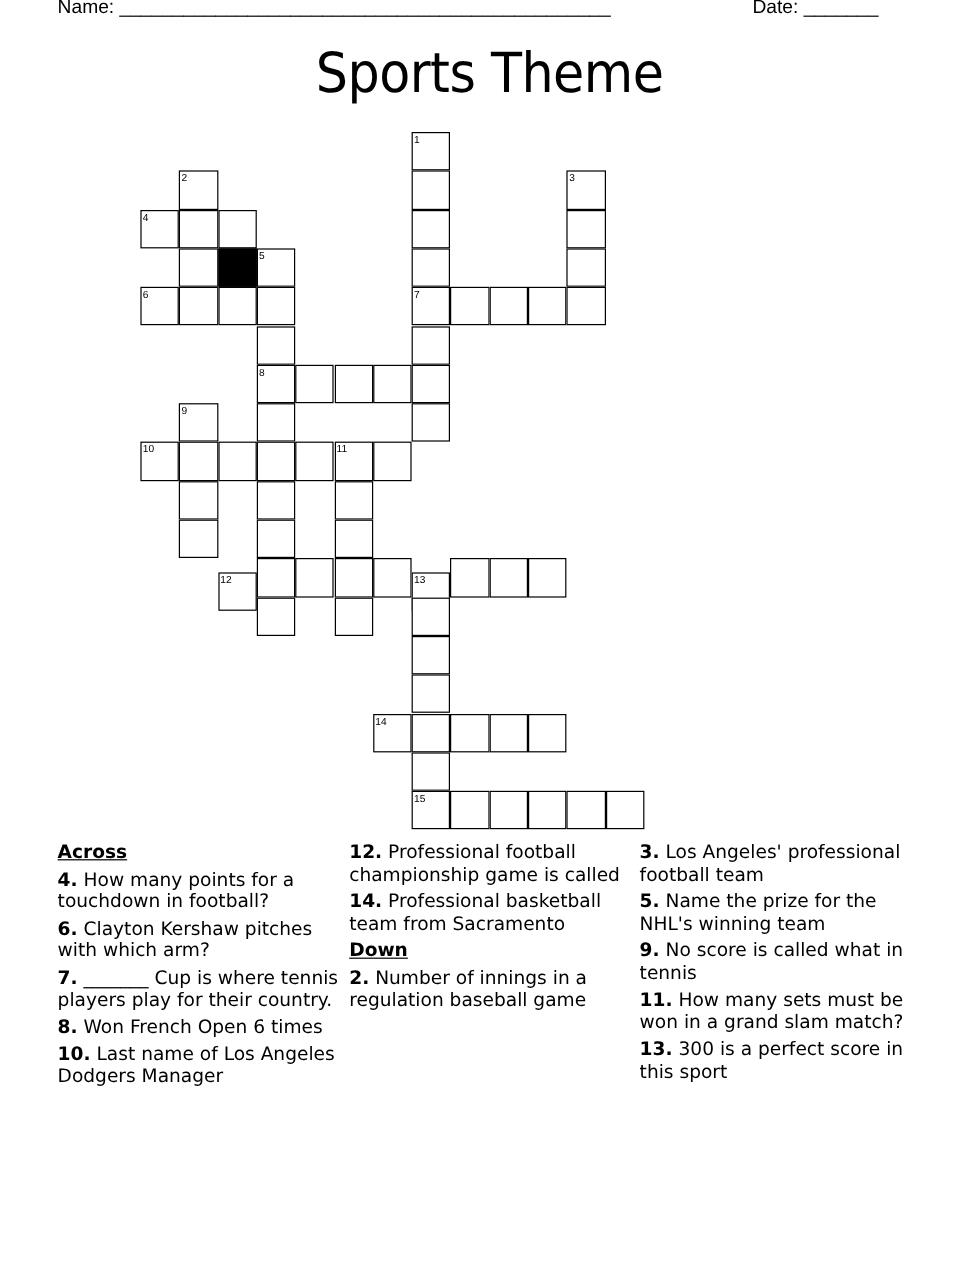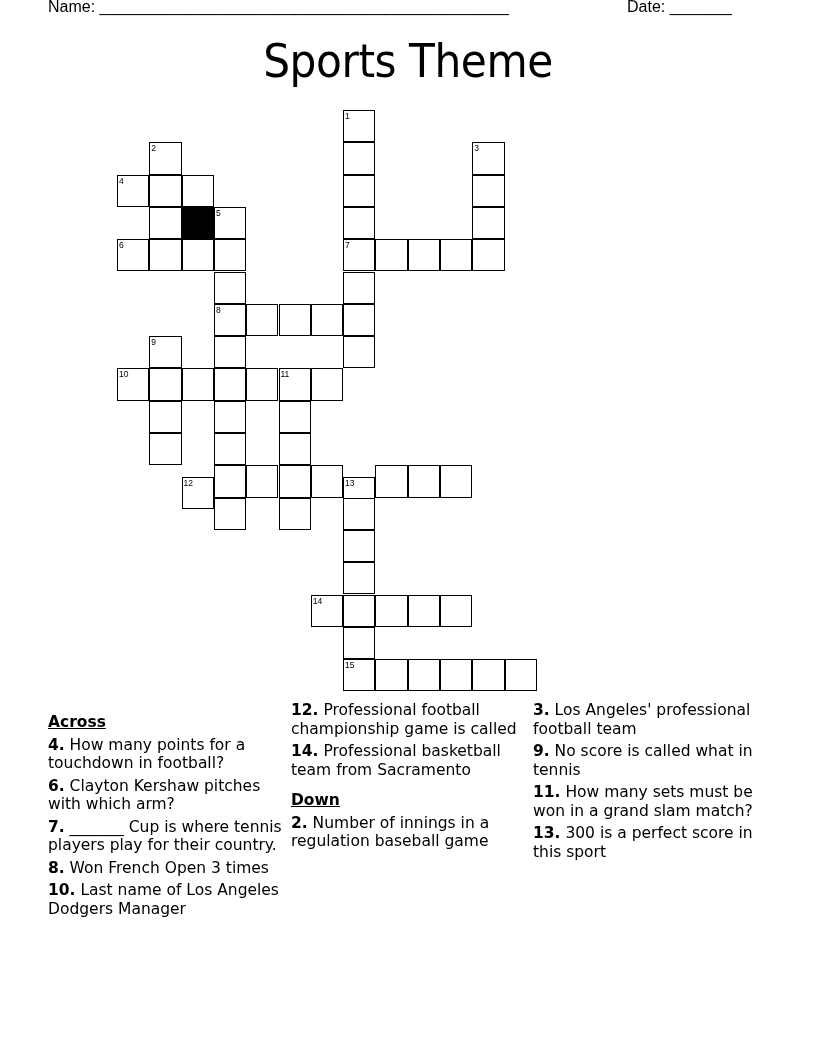--- a/index.html
+++ b/index.html
@@ -5,21 +5,21 @@
   html, body { margin: 0; padding: 0; background: #ffffff; }
   body { width: 816px; height: 1056px; position: relative; overflow: hidden; color: #000; }
   .hdr { position: absolute; top: -2px; font-family: "Liberation Sans", sans-serif; font-size: 16px; white-space: pre; }
   .title { position: absolute; top: 34px; left: 0; width: 816px; text-align: center;
            font-family: "DejaVu Sans", sans-serif; font-size: 46px; letter-spacing: -0.5px; transform: scaleX(0.92); }
   .grid { position: absolute; left: 0; top: 0; }
   .cell { position: absolute; width: 32.3px; height: 32.3px; box-sizing: border-box; border: 1.5px solid #000; background: #fff; }
   .cell.black { background: #000; }
   .num { position: absolute; left: 1px; top: 0px; font-family: "Liberation Sans", sans-serif; font-size: 8.5px; line-height: 10px; }
   .clues { position: absolute; top: 701px; font-family: "DejaVu Sans", sans-serif; font-size: 15.5px; line-height: 18.5px; width: 240px; }
-  .clues .sec { font-weight: bold; text-decoration: underline; margin-bottom: 4px; margin-top: 12px; }
+  .clues .sec { font-weight: bold; text-decoration: underline; margin-bottom: 4px; }
   .clues .clue { margin-bottom: 4px; }
   .clues .clue b { font-weight: bold; }
 </style>
 </head>
 <body>
 
 <div class="hdr" style="left:48px">Name: ______________________________________________</div>
 <div class="hdr" style="left:627px">Date: _______</div>
 <div class="title">Sports Theme</div>
 
@@ -126,29 +126,30 @@
     <div class="cell" style="left: 472.3px; top: 659.1px;"></div>
     <div class="cell" style="left: 504.6px; top: 659.1px;"></div>
     <div class="cell black" style="left: 181.6px; top: 206.9px;"></div>
   </div>
 
 <div class="clues" style="left:48px">
   <div class="sec">Across</div>
   <div class="clue"><b>4.</b><span> How many points for a touchdown in football?</span></div>
   <div class="clue"><b>6.</b><span> Clayton Kershaw pitches with which arm?</span></div>
   <div class="clue"><b>7.</b><span> _______ Cup is where tennis players play for their country.</span></div>
-  <div class="clue"><b>8.</b><span> Won French Open 3 times</span></div>
+  <div class="clue"><b>8.</b><span> Won French Open 6 times</span></div>
   <div class="clue"><b>10.</b><span> Last name of Los Angeles Dodgers Manager</span></div>
 </div>
 
 <div class="clues" style="left:291px; width:236px">
   <div class="clue"><b>12.</b><span> Professional football championship game is called</span></div>
   <div class="clue"><b>14.</b><span> Professional basketball team from Sacramento</span></div>
   <div class="sec">Down</div>
   <div class="clue"><b>2.</b><span> Number of innings in a regulation baseball game</span></div>
 </div>
 
 <div class="clues" style="left:533px; width:236px">
   <div class="clue"><b>3.</b><span> Los Angeles' professional football team</span></div>
+  <div class="clue"><b>5.</b><span> Name the prize for the NHL's winning team</span></div>
   <div class="clue"><b>9.</b><span> No score is called what in tennis</span></div>
   <div class="clue"><b>11.</b><span> How many sets must be won in a grand slam match?</span></div>
   <div class="clue"><b>13.</b><span> 300 is a perfect score in this sport</span></div>
 </div>
 
 </body></html>

